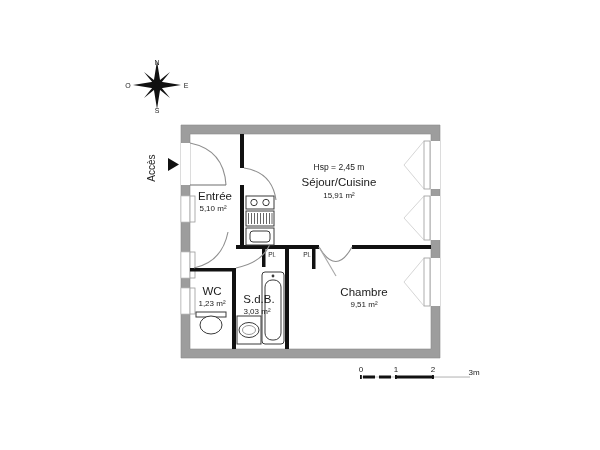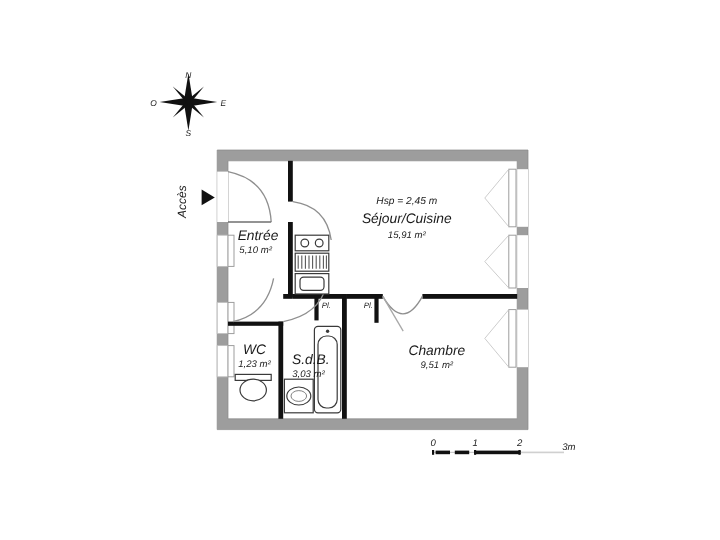--- a/index.html
+++ b/index.html
@@ -1,17 +1,17 @@
 <!DOCTYPE html>
 <html><head>
 <meta charset="utf-8">
 <style>
   html,body{margin:0;padding:0;background:#ffffff;}
   body{width:600px;height:450px;overflow:hidden;font-family:"Liberation Sans",sans-serif;}
-  #stage{position:relative;width:600px;height:450px;background:#fde047;font-style:italic;}
+  #stage{position:relative;width:600px;height:450px;background:#fde047;}
   svg{display:block;}
   .rm-name{font-family:"Liberation Sans",sans-serif;fill:#1a1a1a;}
   .rm-area{font-family:"Liberation Sans",sans-serif;fill:#1a1a1a;}
   .tiny{font-family:"Liberation Sans",sans-serif;fill:#222;}
 </style>
 </head>
 <body>
 
 <div id="stage">
   <svg width="600" height="450" viewBox="0 0 600 450">

